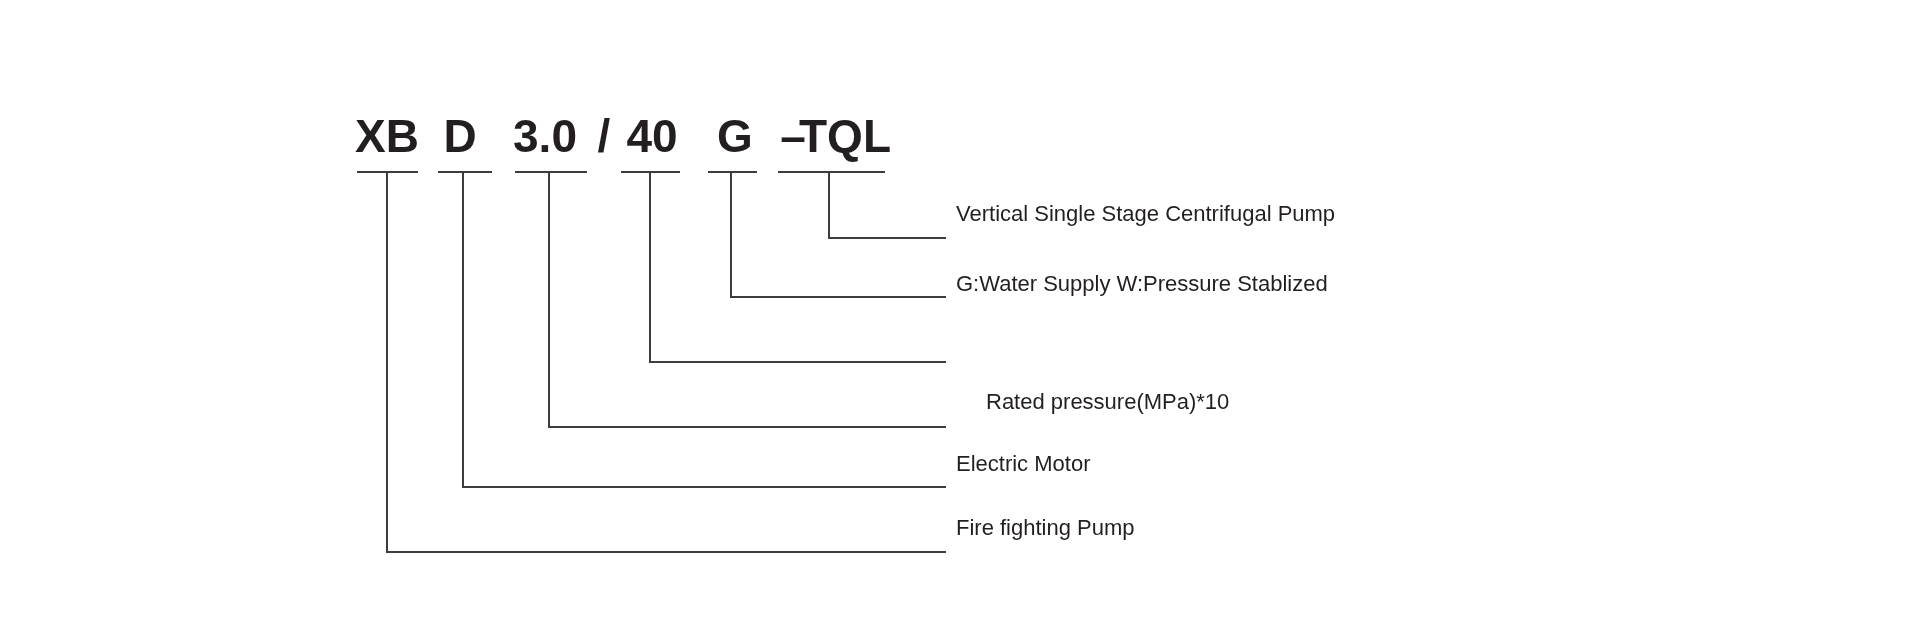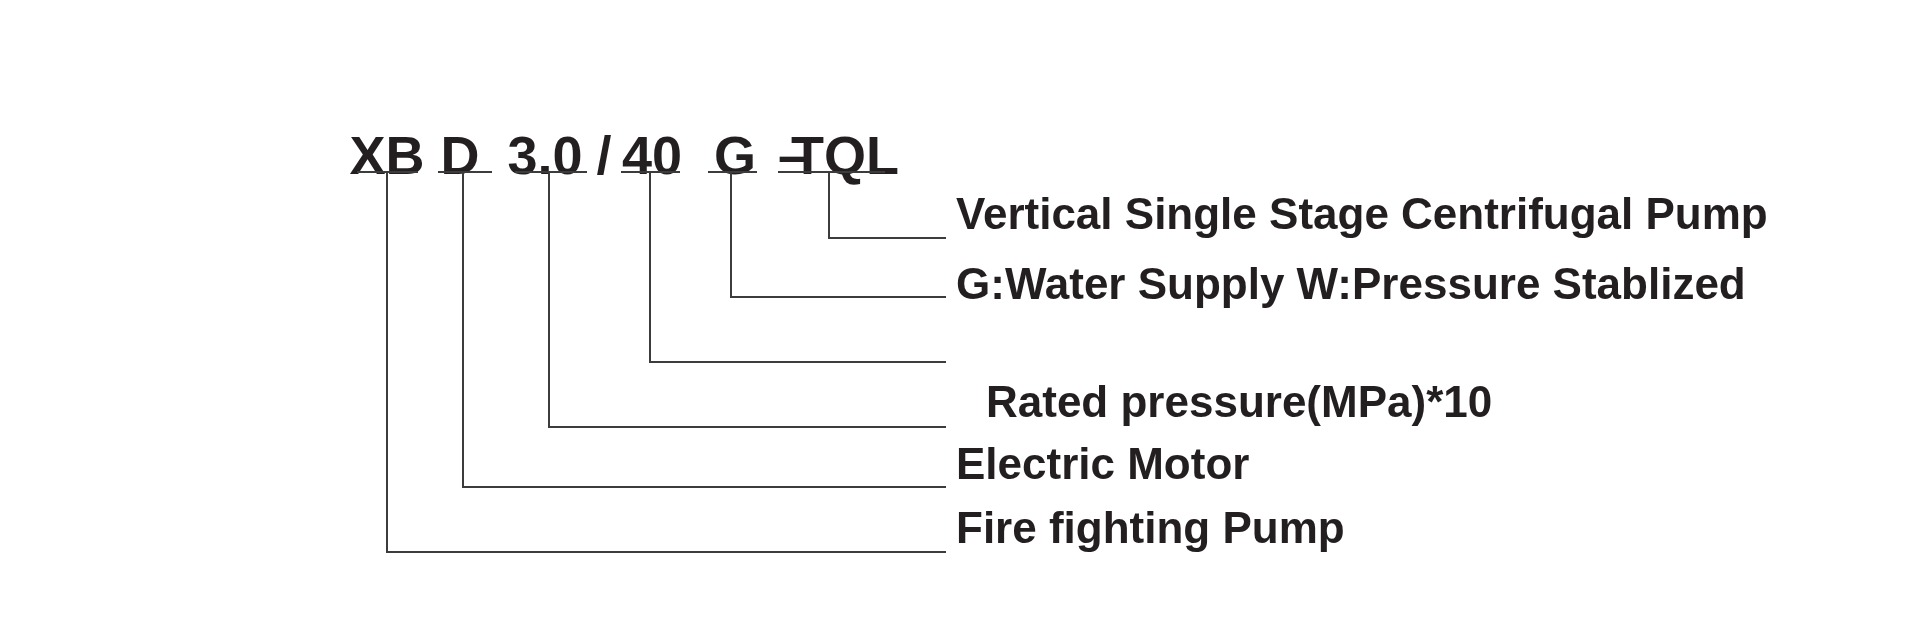--- a/index.html
+++ b/index.html
@@ -8,23 +8,23 @@
   .stage {
     position:relative;
     width:1920px; height:621px;
     background:var(--bg);
     overflow:hidden;
     font-family:"Liberation Sans", "DejaVu Sans", sans-serif;
   }
   
   .tok {
     position:absolute;
-    top:134px;
+    top:115px;
     transform:translateX(-50%);
-    font-size:54px; line-height:42px;
+    font-size:46px; line-height:42px;
     font-weight:bold;
     color:var(--ink);
     white-space:nowrap;
   }
   .t0{left:387px;} .t1{left:460px;} .t2{left:545px;} .t3{left:604px;}
   .t4{left:652px;} .t5{left:735px;} .t6{left:793px;} .t7{left:845px;}
   
   .ul { position:absolute; top:171px; height:2px; background:var(--line); }
   .u0{left:357px;width:61px;} .u1{left:438px;width:54px;} .u2{left:515px;width:72px;}
   .u3{left:621px;width:59px;} .u4{left:708px;width:49px;} .u5{left:778px;width:107px;}
@@ -33,22 +33,22 @@
   .v0{left:828px;height:68px;}  .v1{left:730px;height:127px;} .v2{left:649px;height:192px;}
   .v3{left:548px;height:257px;} .v4{left:462px;height:317px;} .v5{left:386px;height:382px;}
   .hl { position:absolute; height:2px; background:var(--line); }
   .h0{top:237px;left:828px;width:118px;} .h1{top:296px;left:730px;width:216px;}
   .h2{top:361px;left:649px;width:297px;} .h3{top:426px;left:548px;width:398px;}
   .h4{top:486px;left:462px;width:484px;} .h5{top:551px;left:386px;width:560px;}
   
   .label {
     position:absolute;
     left:956px;
-    font-size:44px; line-height:40px;
-    font-weight:bold;
+    font-size:22px; line-height:40px;
+    font-weight:normal;
     color:var(--ink);
     white-space:nowrap;
   }
   .r0{top:194px;} .r1{top:264px;} .r2{top:319px;}
   .r3{top:382px;margin-left:30px;} .r4{top:444px;} .r5{top:508px;}
 </style>
 </head>
 <body>
 
 <div class="stage">

